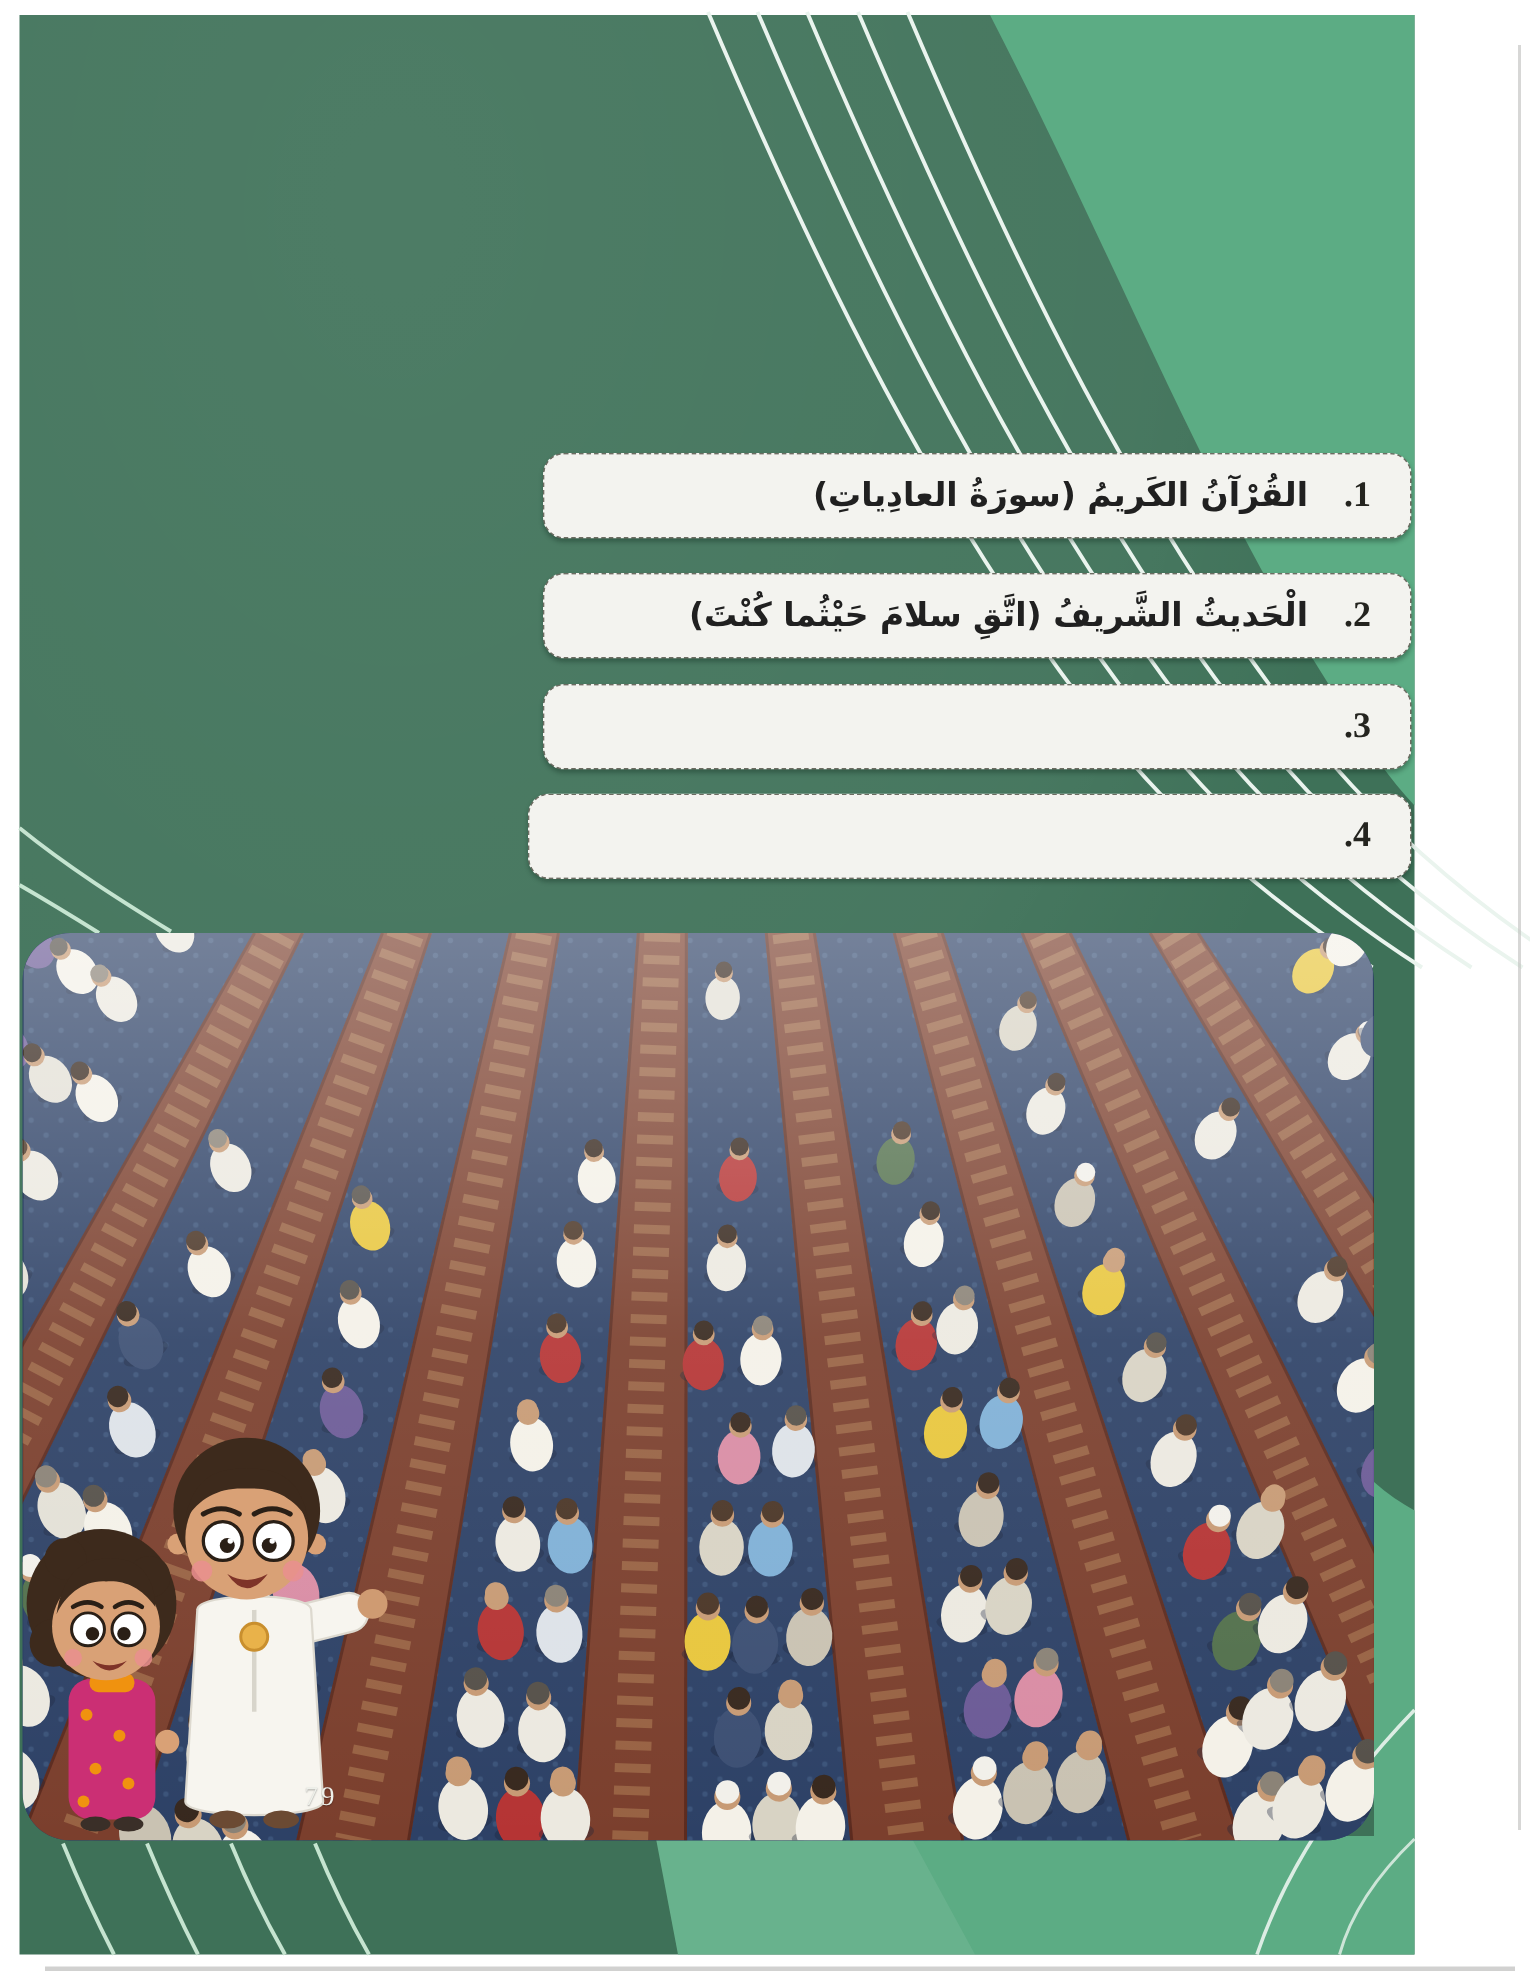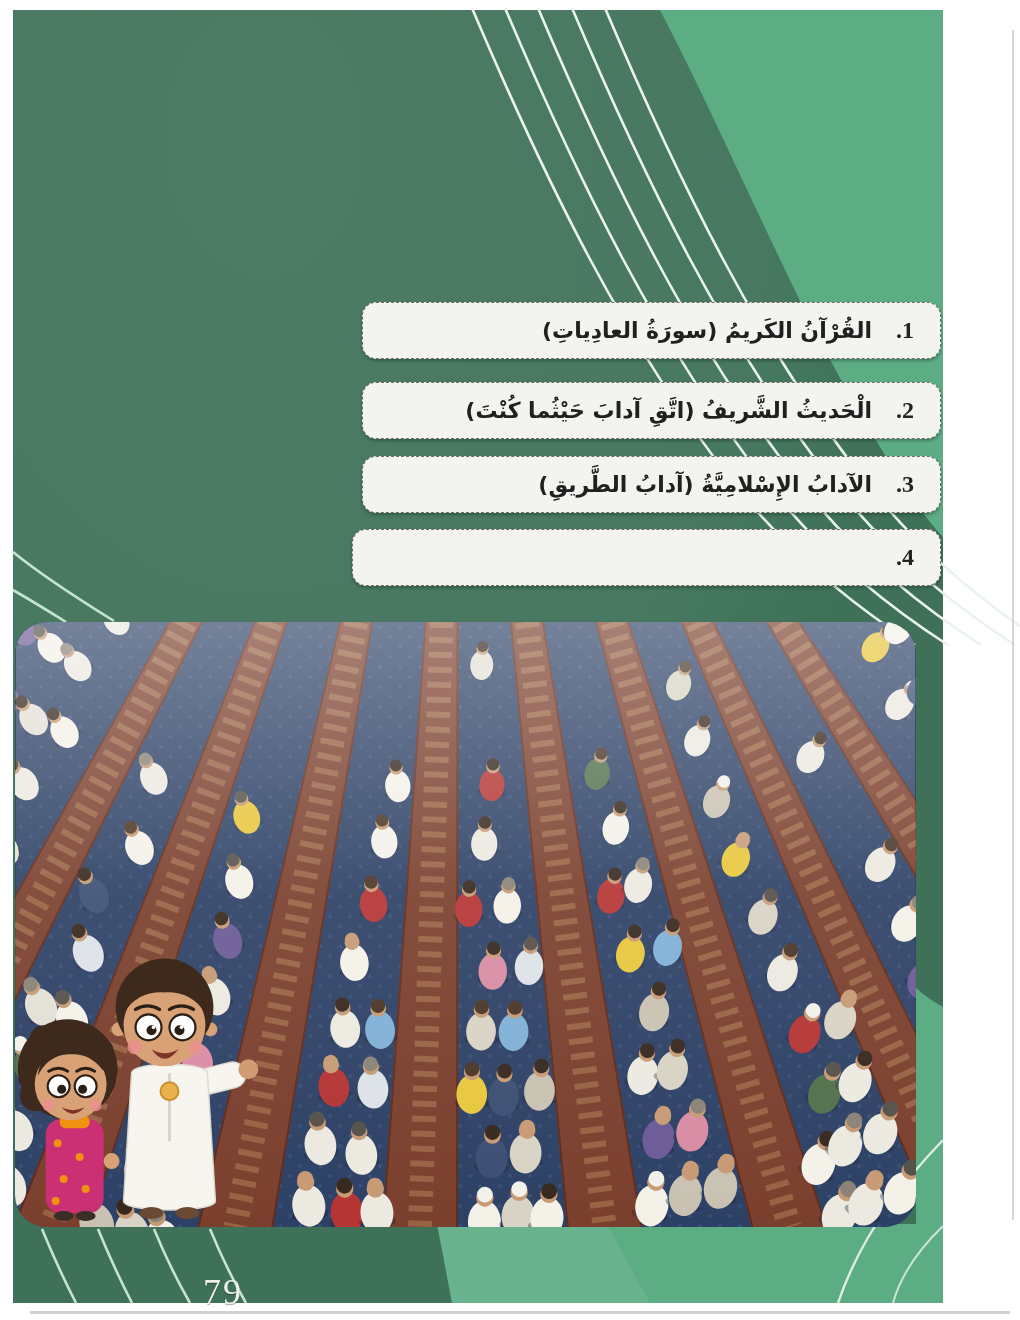--- a/index.html
+++ b/index.html
@@ -12,22 +12,22 @@
       direction:rtl;display:flex;align-items:center;gap:24px;padding:0 26px;}
   .lesson-box.b1{top:302px;}
   .lesson-box.b2{top:382px;}
   .lesson-box.b3{top:456px;}
   .lesson-box.b4{top:529px;left:352px;width:589px;}
   .lesson-num{font-family:"Liberation Serif",serif;font-weight:bold;font-size:24px;color:#24241f;flex:0 0 auto;}
   .lesson-title{font-weight:bold;font-size:22px;color:var(--text,#202020);white-space:nowrap;}
   .photo{position:absolute;left:15px;top:622px;width:901px;height:605px;margin:0;border-radius:32px;
          overflow:hidden;background:#2d4166;}
   .photo svg{display:block;width:100%;height:100%;}
-  .page-number{position:absolute;left:203px;top:1271px;font-family:"Liberation Serif",serif;
-         font-size:36px;color:#eef0ea;letter-spacing:2px;text-shadow:0 1px 1px rgba(0,0,0,.35);}
+  .page-number{position:absolute;left:203px;top:1187px;font-family:"Liberation Serif",serif;
+         font-size:18px;color:#eef0ea;letter-spacing:2px;text-shadow:0 1px 1px rgba(0,0,0,.35);}
 </style>
 </head>
 <body>
 
 <div class="page">
 
   <svg class="bg-deco" viewBox="0 0 1020 1320" xmlns="http://www.w3.org/2000/svg">
     <defs>
       <radialGradient id="blob" cx="27%" cy="10%" r="72%">
         <stop offset="0" stop-color="#ffffff" stop-opacity="0.08"></stop>
@@ -70,25 +70,24 @@
     <rect x="30" y="1311" width="980" height="3" fill="#c6c6c4" opacity="0.8"></rect>
     <rect x="1012" y="30" width="2" height="1190" fill="#bdbdbb" opacity="0.6"></rect>
   </svg>
 
   <div class="lesson-box b1">
     <span class="lesson-num">1.</span>
     <span class="lesson-title">القُرْآنُ الكَريمُ (سورَةُ العادِياتِ)</span>
   </div>
   <div class="lesson-box b2">
     <span class="lesson-num">2.</span>
-    <span class="lesson-title">الْحَديثُ الشَّريفُ (اتَّقِ آدابَ حَيْثُما كُنْتَ)</span>
+    <span class="lesson-title">الْحَديثُ الشَّريفُ (اتَّقِ سلامَ حَيْثُما كُنْتَ)</span>
   </div>
   <div class="lesson-box b3">
     <span class="lesson-num">3.</span>
-    <span class="lesson-title">الآدابُ الإِسْلامِيَّةُ (آدابُ الطَّريقِ)</span>
   </div>
   <div class="lesson-box b4">
     <span class="lesson-num">4.</span>
   </div>
 
   <figure class="photo" role="img" aria-label="صفوف من المصلين يؤدون صلاة الجماعة في المسجد على سجاد أزرق تتخلله ممرات مزخرفة، وفي الزاوية السفلية طفلان كرتونيان: ولد بثوب أبيض وبنت بفستان وردي">
     <svg viewBox="0 0 901 606" xmlns="http://www.w3.org/2000/svg">
       <defs>
         <pattern id="cdots" width="20" height="20" patternUnits="userSpaceOnUse">
           <rect width="20" height="20" fill="#2d4166"></rect>

